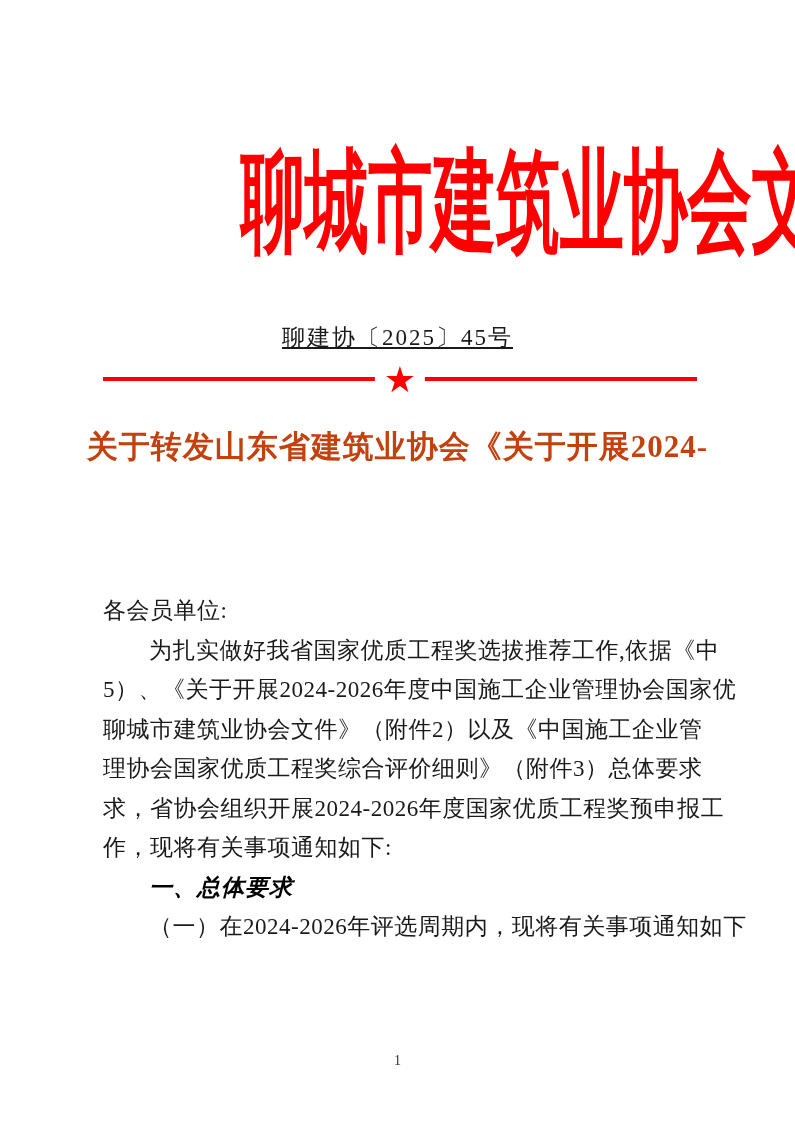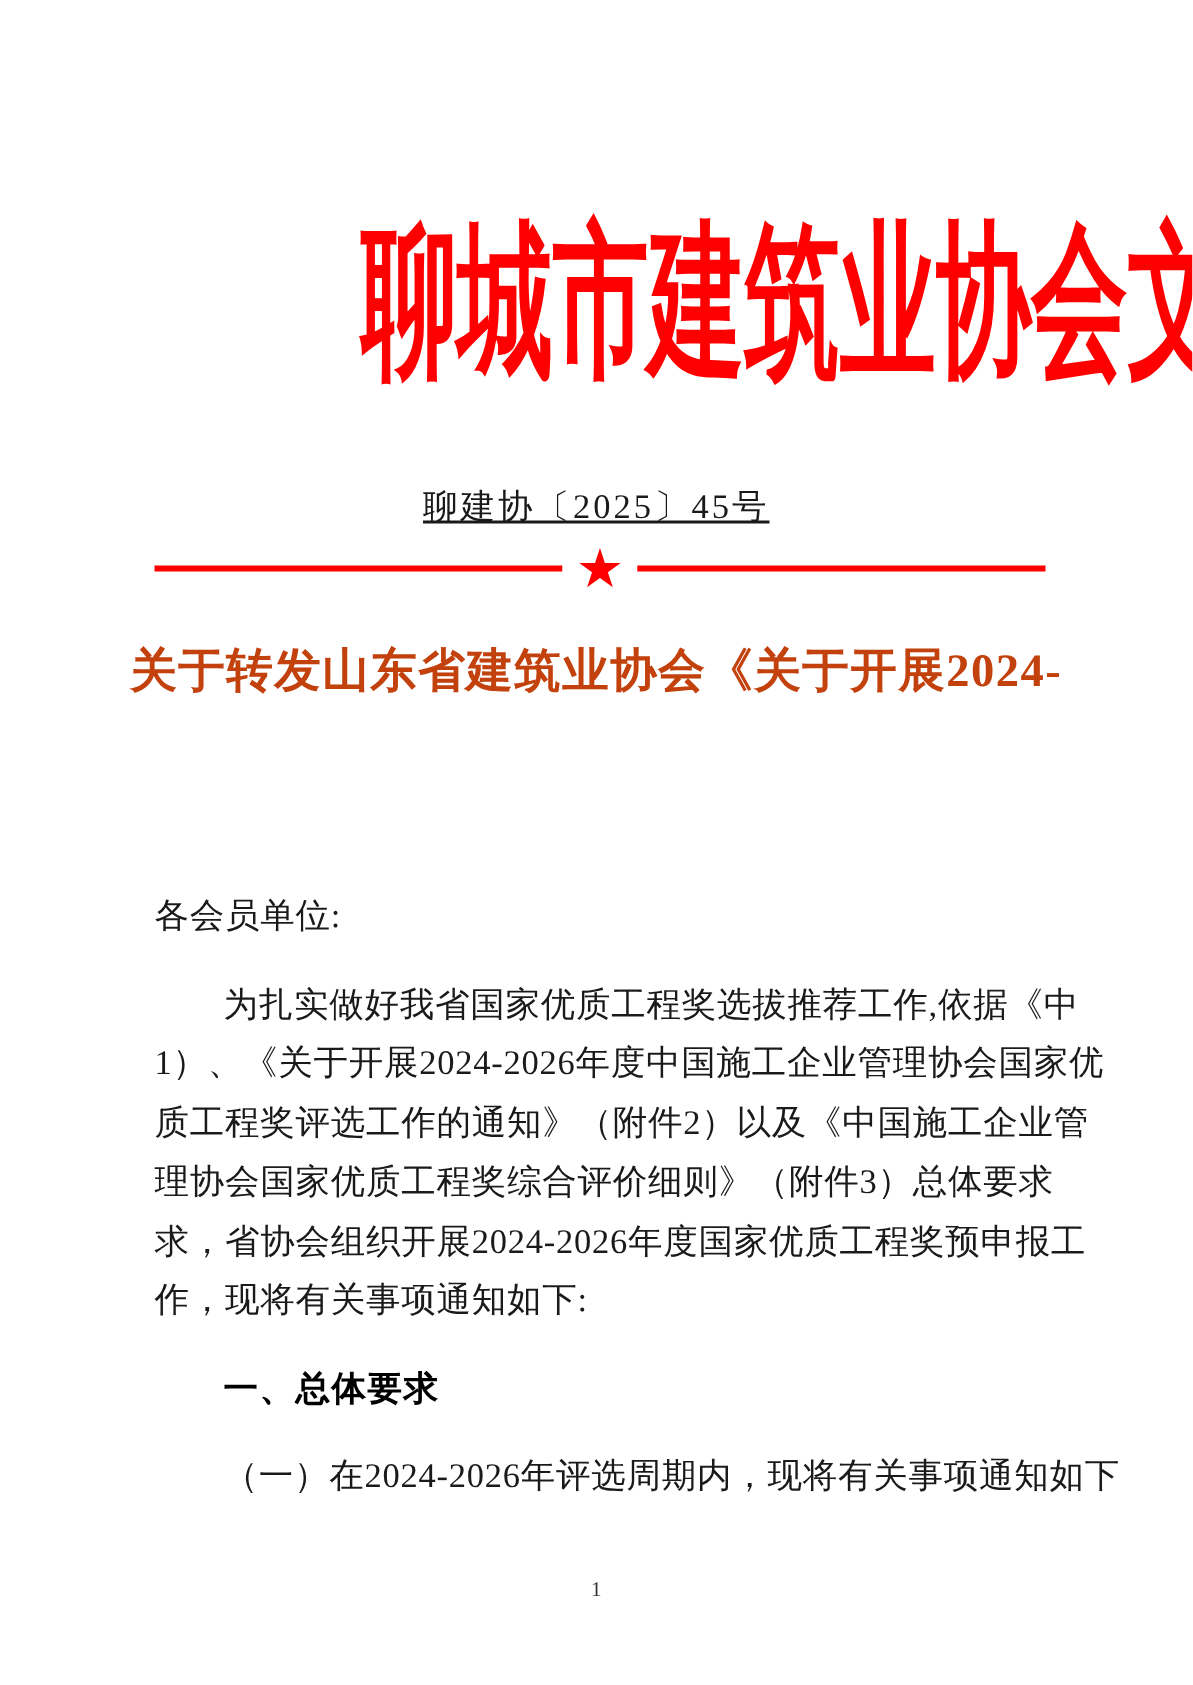--- a/index.html
+++ b/index.html
@@ -95,27 +95,27 @@
     font-size: 23px;
     line-height: 39.5px;
     color: #1a1a1a;
     letter-spacing: 0.5px;
   }
   .body-line {
     white-space: nowrap;
   }
   .body-line.indent {
     padding-left: 46px;
-    margin-top: 19px;
   }
   .body-line.heading {
     font-weight: bold;
     font-family: "Liberation Sans", "DejaVu Sans", sans-serif;
     letter-spacing: 1px;
     color: #000000;
+    font-style: italic;
   }
 
   
   .page-number {
     position: absolute;
     top: 1053px;
     left: 0;
     width: 100%;
     text-align: center;
     font-size: 14px;
@@ -137,22 +137,22 @@
     <span class="star">★</span>
   </div>
 
   <div class="doc-title">
     <div class="title-line">关于转发山东省建筑业协会《关于开展2024-</div>
   </div>
 
   <div class="doc-body">
     <div class="body-line">各会员单位:</div>
     <div class="body-line indent">为扎实做好我省国家优质工程奖选拔推荐工作,依据《中</div>
-    <div class="body-line">1）、《关于开展2024-2026年度中国施工企业管理协会国家优</div>
-    <div class="body-line">质工程奖评选工作的通知》（附件2）以及《中国施工企业管</div>
+    <div class="body-line">5）、《关于开展2024-2026年度中国施工企业管理协会国家优</div>
+    <div class="body-line">聊城市建筑业协会文件》（附件2）以及《中国施工企业管</div>
     <div class="body-line">理协会国家优质工程奖综合评价细则》（附件3）总体要求</div>
     <div class="body-line">求，省协会组织开展2024-2026年度国家优质工程奖预申报工</div>
     <div class="body-line">作，现将有关事项通知如下:</div>
     <div class="body-line indent heading">一、总体要求</div>
     <div class="body-line indent">（一）在2024-2026年评选周期内，现将有关事项通知如下</div>
   </div>
 
   <div class="page-number">1</div>
 
 </div>

